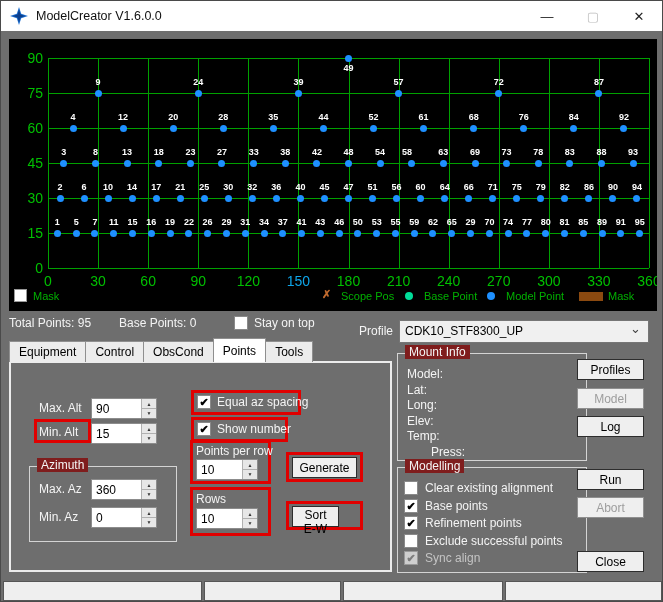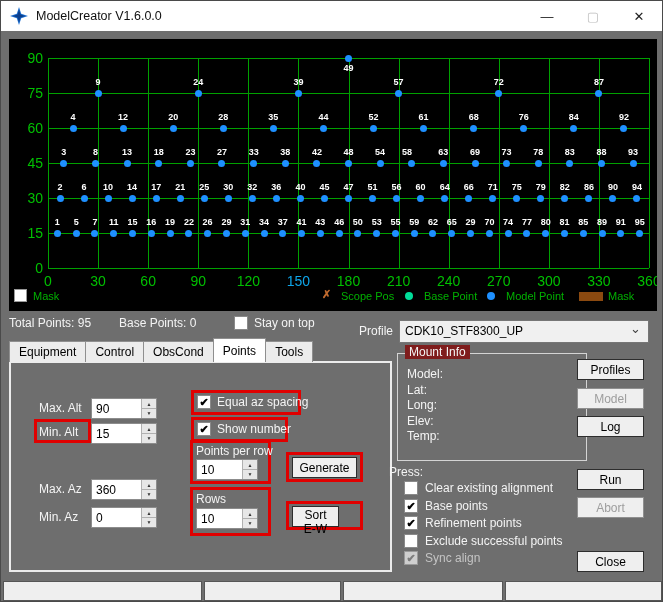--- a/index.html
+++ b/index.html
@@ -340,20 +340,23 @@
     <span class="spin-down">▼</span>
   </div>
   <div class="redbox" style="left:33px;top:418px;width:57px;height:24px;"></div>
   <span class="wlabel" style="left:38px;top:424px;">Min. Alt</span>
   <div class="spin" style="left:90px;top:422px;width:66px;">
     <span class="spin-val">15</span>
     <span class="spin-up">▲</span>
     <span class="spin-down">▼</span>
   </div>
 
+  <div class="group" style="left:28px;top:465px;width:148px;height:76px;">
+    <span class="group-label">Azimuth</span>
+  </div>
   <span class="wlabel" style="left:38px;top:481px;">Max. Az</span>
   <div class="spin" style="left:90px;top:478px;width:66px;">
     <span class="spin-val">360</span>
     <span class="spin-up">▲</span>
     <span class="spin-down">▼</span>
   </div>
   <span class="wlabel" style="left:38px;top:509px;">Min. Az</span>
   <div class="spin" style="left:90px;top:506px;width:66px;">
     <span class="spin-val">0</span>
     <span class="spin-up">▲</span>
@@ -392,23 +395,26 @@
 
   <div class="group" style="left:396px;top:352px;width:190px;height:108px;">
     <span class="group-label">Mount Info</span>
   </div>
   <div id="mount-fields">
       <span class="wlabel" style="left: 406px; top: 366px;">Model:</span>
       <span class="wlabel" style="left: 406px; top: 381.5px;">Lat:</span>
       <span class="wlabel" style="left: 406px; top: 397px;">Long:</span>
       <span class="wlabel" style="left: 406px; top: 412.5px;">Elev:</span>
       <span class="wlabel" style="left: 406px; top: 428px;">Temp:</span>
-      <span class="wlabel" style="left: 388px; top: 443.5px; margin-top: 20px;">Press:</span>
+      <span class="wlabel" style="left: 430px; top: 443.5px;">Press:</span>
     </div>
 
+  <div class="group" style="left:396px;top:466px;width:190px;height:106px;">
+    <span class="group-label">Modelling</span>
+  </div>
   <div id="modelling-options">
       <div class="cb" style="left: 403px; top: 480px;"></div>
       <span class="wlabel" style="left: 424px; top: 480px; text-align: center;">Clear existing alignment</span>
       <div class="cb" style="left: 403px; top: 497.5px;">✔</div>
       <span class="wlabel" style="left: 424px; top: 497.5px;">Base points</span>
       <div class="cb" style="left: 403px; top: 515px;">✔</div>
       <span class="wlabel" style="left: 424px; top: 515px;">Refinement points</span>
       <div class="cb" style="left: 403px; top: 532.5px;"></div>
       <span class="wlabel" style="left: 424px; top: 532.5px;">Exclude successful points</span>
       <div class="cb dis" style="left: 403px; top: 550px;">✔</div>

